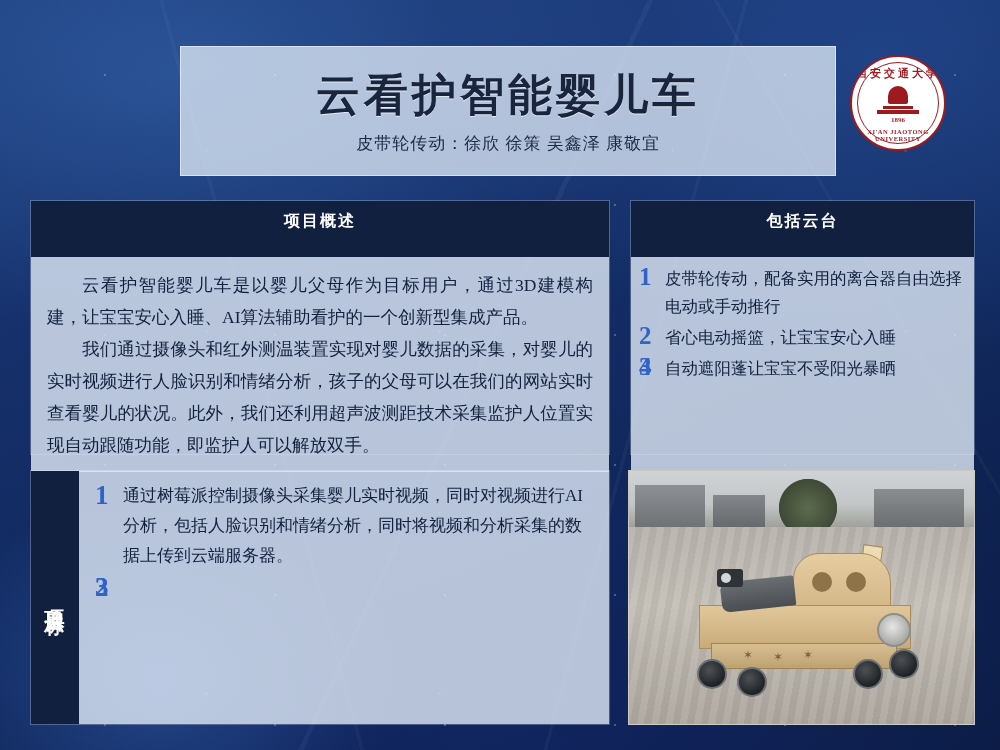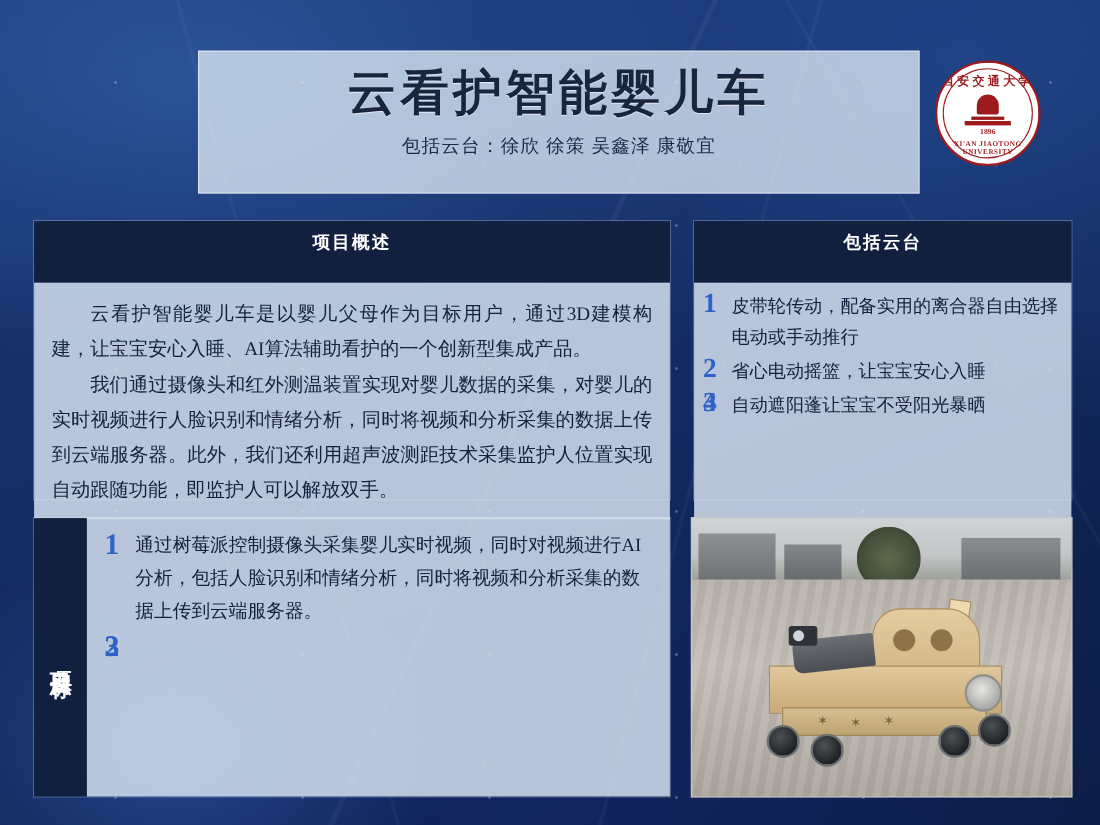--- a/index.html
+++ b/index.html
@@ -43,21 +43,21 @@
     pointer-events:none;
   }
 
   
   .header {
     position: absolute;
     left: 180px; top: 46px; width: 656px; height: 130px;
     background: rgba(220,232,245,0.78);
     border: 1px solid rgba(255,255,255,0.5);
     text-align: center;
-    padding-top: 9px;
+    padding-top: 20px;
   }
   .header .title {
     font-size: 44px;
     letter-spacing: 4px;
     color: #19243d;
     font-weight: 700;
     line-height: 58px;
     text-shadow: 0 1px 0 rgba(255,255,255,0.6);
   }
   .header .sub1 {
@@ -263,41 +263,41 @@
 <body>
 
 <div id="poster">
   <div class="bg-lines"></div>
   <div class="bg-dots"></div>
   <div class="glow-bl"></div>
 
   <div class="header">
     <div class="title">云看护智能婴儿车</div>
     <div class="sub2">
-      <span>包括云台：</span><span>徐欣 徐策 吴鑫泽 康敬宜</span>
+      <span>皮带轮传动：</span><span>徐欣 徐策 吴鑫泽 康敬宜</span>
     </div>
   </div>
 
   <div class="logo">
     <div class="ring"></div>
     <div class="ltop">西安交通大学</div>
     <div class="emblem">
       <div class="bell"></div>
       <div class="base2"></div>
       <div class="base"></div>
       <div class="yr">1896</div>
     </div>
     <div class="lbot">XI'AN JIAOTONG UNIVERSITY</div>
   </div>
 
   <div class="panel" id="panel-overview">
     <div class="phead">项目概述</div>
     <div class="pbody">
       <p>云看护智能婴儿车是以婴儿父母作为目标用户，通过3D建模构建，让宝宝安心入睡、AI算法辅助看护的一个创新型集成产品。</p>
-      <p>我们通过摄像头和红外测温装置实现对婴儿数据的采集，对婴儿的实时视频进行人脸识别和情绪分析，同时将视频和分析采集的数据上传到云端服务器。此外，我们还利用超声波测距技术采集监护人位置实现自动跟随功能，即监护人可以解放双手。</p>
+      <p>我们通过摄像头和红外测温装置实现对婴儿数据的采集，对婴儿的实时视频进行人脸识别和情绪分析，孩子的父母可以在我们的网站实时查看婴儿的状况。此外，我们还利用超声波测距技术采集监护人位置实现自动跟随功能，即监护人可以解放双手。</p>
     </div>
   </div>
 
   <div class="panel" id="panel-structure">
     <div class="phead">包括云台</div>
     <div class="pbody">
       <ul class="numlist">
         <li>
           <span class="num">1</span>
           <span>皮带轮传动，配备实用的离合器自由选择电动或手动推行</span>

